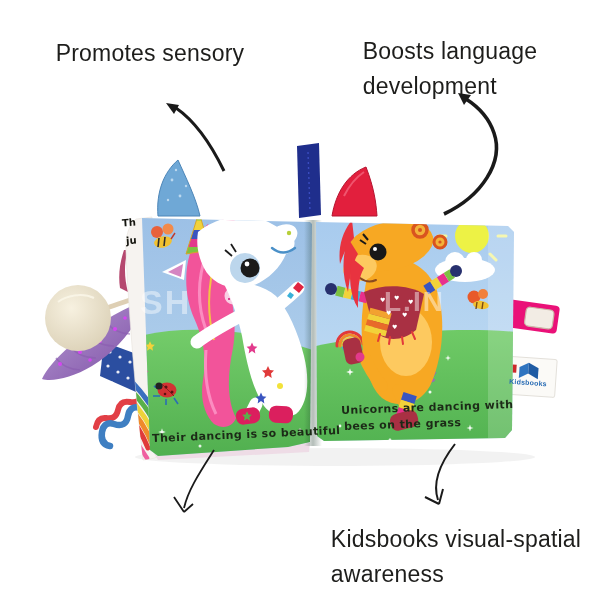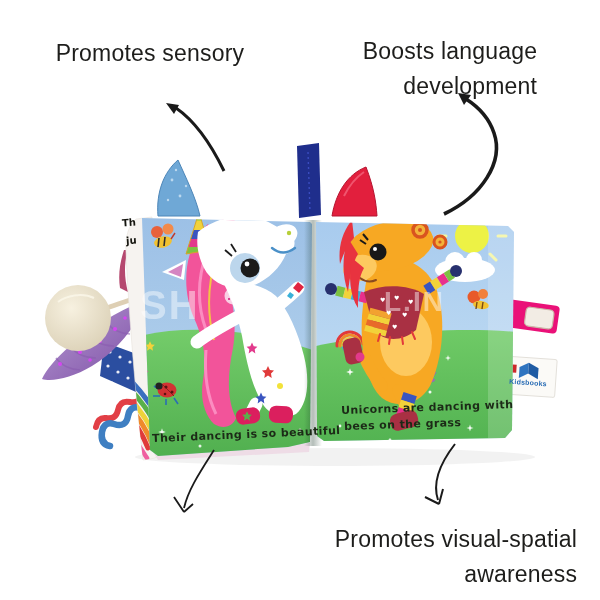--- a/index.html
+++ b/index.html
@@ -1,19 +1,19 @@
 <!DOCTYPE html>
 <html><head>
 <meta charset="utf-8">
 <style>
   html,body{margin:0;padding:0;background:#fff;}
   #stage{position:relative;width:600px;height:600px;background:#ffffff;overflow:hidden;
          font-family:"Liberation Sans",sans-serif;}
   #art{position:absolute;left:0;top:0;}
-  .annotation{position:absolute;transform:translateX(-50%);text-align:right;
+  .annotation{position:absolute;transform:translateX(-50%);text-align:left;
     font-size:23px;line-height:35px;font-weight:500;color:#1d1d1b;letter-spacing:.2px;
     white-space:nowrap;}
   .page-caption{position:absolute;font-family:"DejaVu Sans",sans-serif;font-weight:700;
     color:#1c2a17;font-size:11px;letter-spacing:.4px;white-space:nowrap;}
   .edge-text{position:absolute;font-family:"DejaVu Sans",sans-serif;font-weight:700;
     color:#15150f;font-size:10px;}
   .watermark{position:absolute;font-weight:700;color:rgba(255,255,255,.45);
     letter-spacing:2px;white-space:nowrap;}
   .brand{position:absolute;font-size:7px;font-weight:700;color:#2a6db5;
     width:52px;text-align:center;letter-spacing:.2px;}
@@ -404,29 +404,29 @@
 </svg>
 
 <div class="annotation" style="left:150px;top:36px">
   <div>Promotes sensory</div>
 </div>
 <div class="annotation" style="left:450px;top:34px">
   <div>Boosts language</div>
   <div>development</div>
 </div>
 <div class="annotation" style="left:456px;top:522px">
-  <div>Promotes visual-spatial</div>
+  <div>Kidsbooks visual-spatial</div>
   <div>awareness</div>
 </div>
 
 <div class="edge-text" style="left:122px;top:217px;transform:rotate(-4deg)">Th</div>
 <div class="edge-text" style="left:126px;top:235px;transform:rotate(-4deg)">ju</div>
 
 <div class="page-caption" style="left:152px;top:428px;transform:rotate(-2.5deg)">Their dancing is so beautiful</div>
 <div class="page-caption" style="left:341px;top:401px;transform:rotate(-2deg)">Unicorns are dancing with</div>
 <div class="page-caption" style="left:344px;top:418px;transform:rotate(-2deg)">bees on the grass</div>
 
-<div class="watermark" style="left:140px;top:283px;font-size:40px">SH</div>
+<div class="watermark" style="left:140px;top:283px;font-size:34px">SH</div>
 <div class="watermark" style="left:384px;top:286px;font-size:28px">L.IN</div>
 
 <div class="brand" style="left:502px;top:379px;transform:rotate(4deg)">Kidsbooks</div>
 
 </div>
 
 </body></html>

